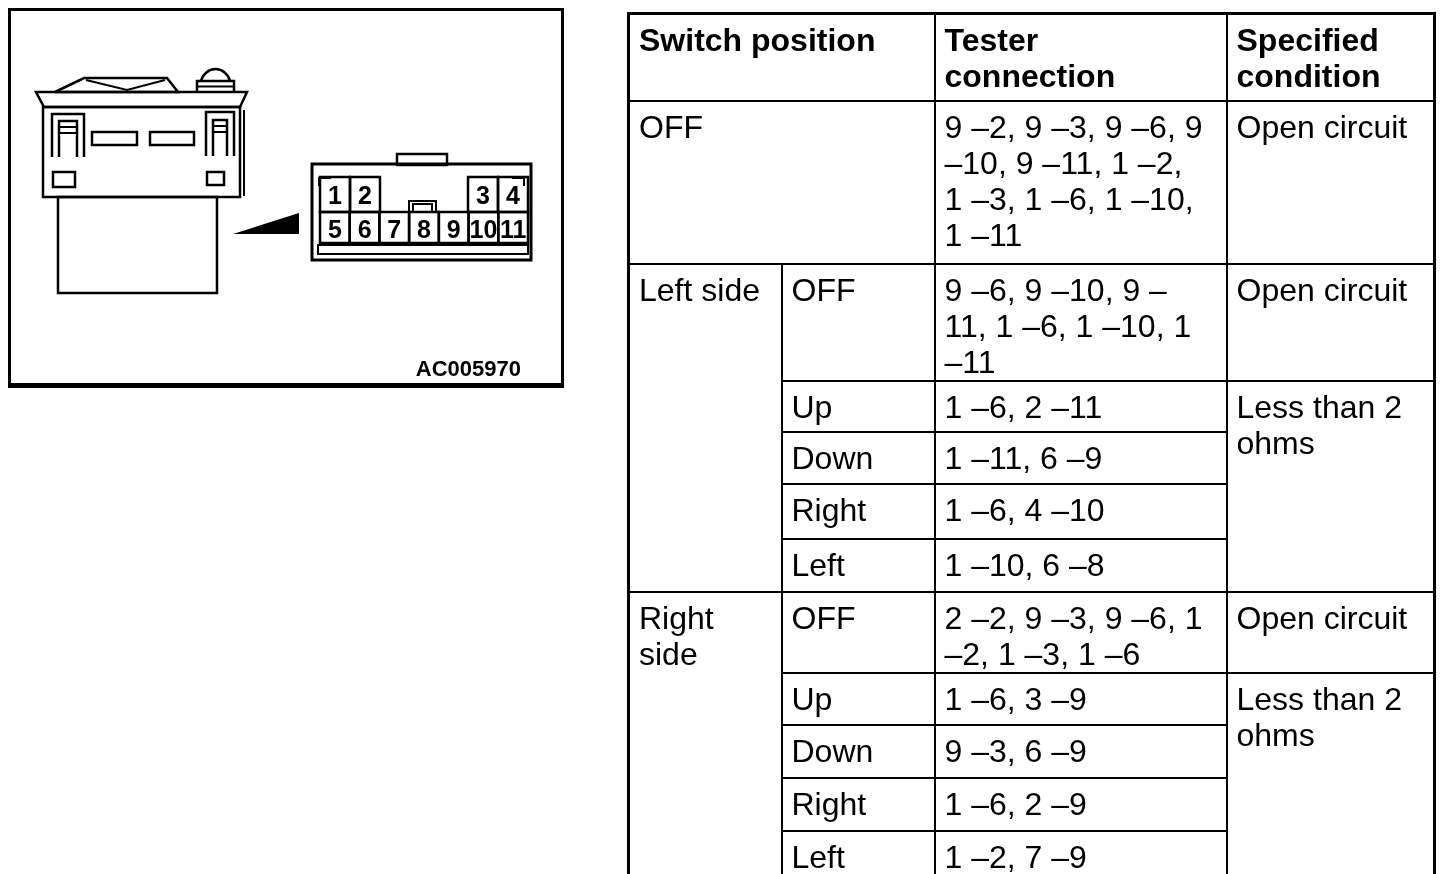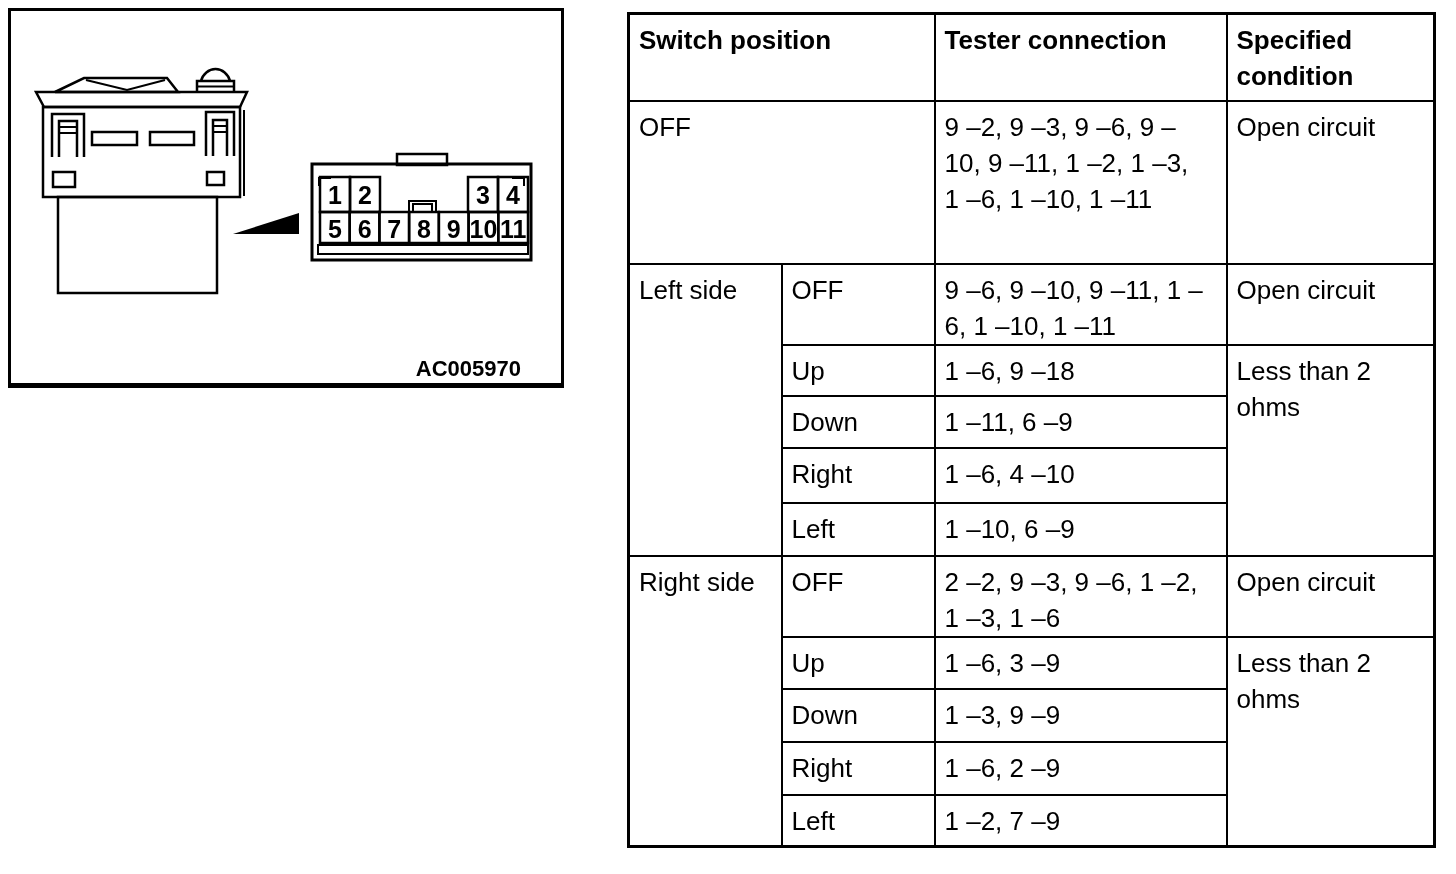--- a/index.html
+++ b/index.html
@@ -58,21 +58,21 @@
     border-collapse: collapse;
     table-layout: fixed;
     border: 3px solid #000000;
     background: #ffffff;
   }
   table.spec th,
   table.spec td {
     border: 2px solid #000000;
     vertical-align: top;
     text-align: left;
-    font-size: 26px;
+    font-size: 32px;
     line-height: 36px;
     padding: 7px 20px 0 9px;
     overflow: hidden;
   }
   table.spec th {
     font-weight: bold;
   }
   table.spec td {
     font-weight: normal;
     border-radius: 14px;
@@ -199,49 +199,49 @@
         <td>Open circuit</td>
       </tr>
       <tr style="height:80px">
         <td rowspan="5">Left side</td>
         <td>OFF</td>
         <td>9 –6, 9 –10, 9 –11, 1 –6, 1 –10, 1 –11</td>
         <td>Open circuit</td>
       </tr>
       <tr style="height:51px">
         <td>Up</td>
-        <td>1 –6, 9 –18</td>
+        <td>1 –6, 2 –11</td>
         <td rowspan="4">Less than 2 ohms</td>
       </tr>
       <tr style="height:52px">
         <td>Down</td>
         <td>1 –11, 6 –9</td>
       </tr>
       <tr style="height:55px">
         <td>Right</td>
         <td>1 –6, 4 –10</td>
       </tr>
       <tr style="height:53px">
         <td>Left</td>
-        <td>1 –10, 6 –9</td>
+        <td>1 –10, 6 –8</td>
       </tr>
       <tr style="height:79px">
         <td rowspan="5">Right side</td>
         <td>OFF</td>
         <td>2 –2, 9 –3, 9 –6, 1 –2, 1 –3, 1 –6</td>
         <td>Open circuit</td>
       </tr>
       <tr style="height:52px">
         <td>Up</td>
         <td>1 –6, 3 –9</td>
         <td rowspan="4">Less than 2 ohms</td>
       </tr>
       <tr style="height:53px">
         <td>Down</td>
-        <td>1 –3, 9 –9</td>
+        <td>9 –3, 6 –9</td>
       </tr>
       <tr style="height:53px">
         <td>Right</td>
         <td>1 –6, 2 –9</td>
       </tr>
       <tr style="height:52px">
         <td>Left</td>
         <td>1 –2, 7 –9</td>
       </tr>
     </tbody>

